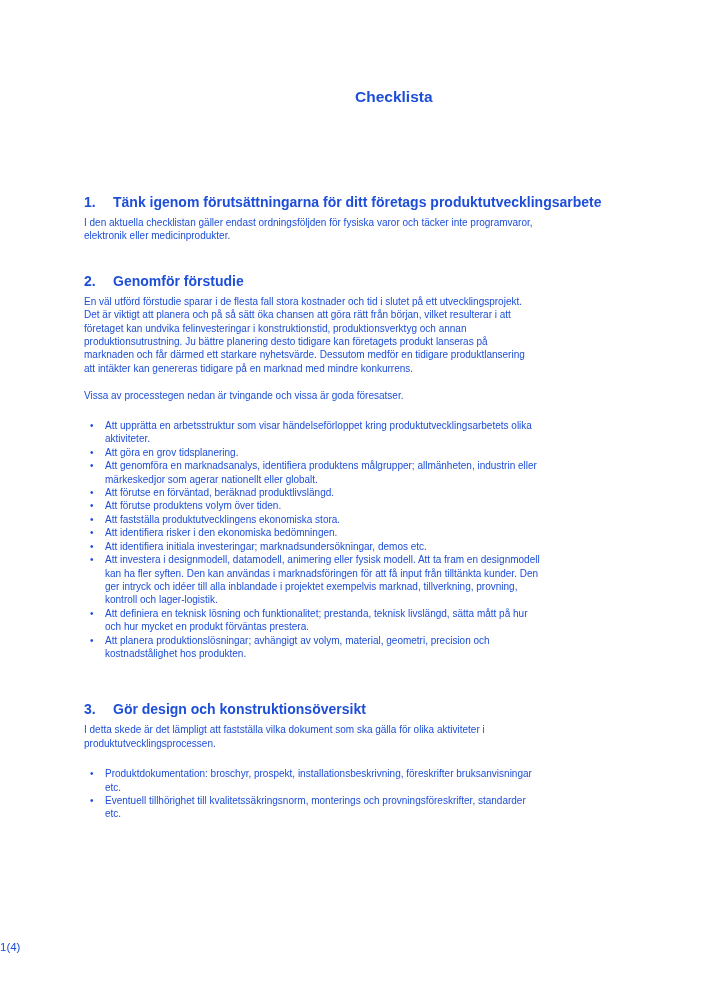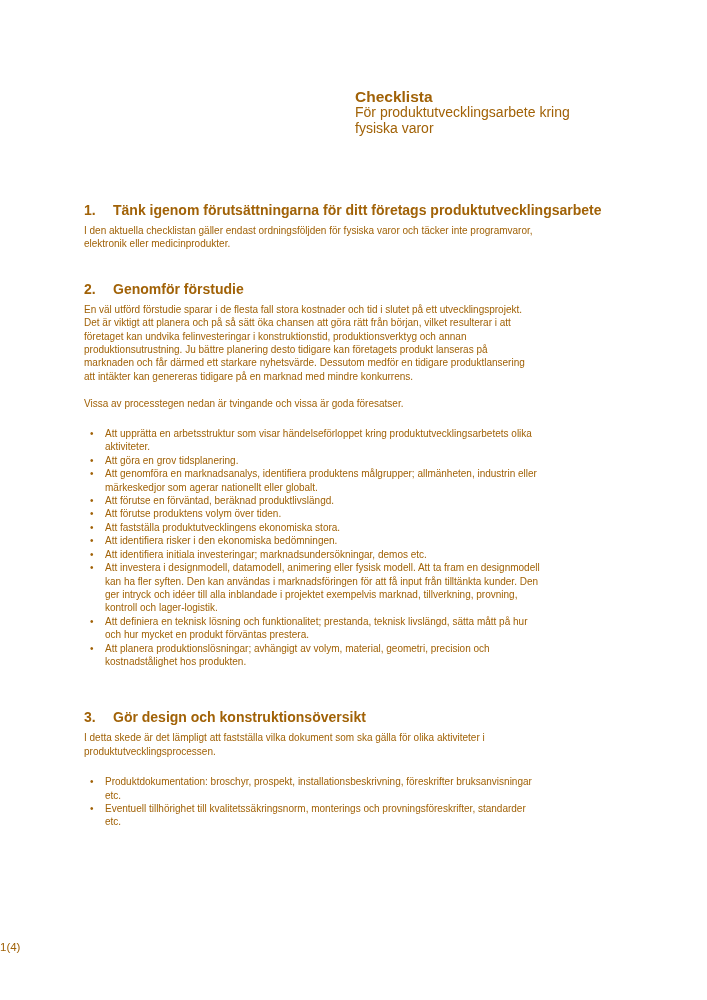--- a/index.html
+++ b/index.html
@@ -9,40 +9,40 @@
   }
   .page {
     position: relative;
     width: 707px;
     height: 1000px;
     margin: 0 auto;
     background: #ffffff;
     box-sizing: border-box;
     padding: 88px 20px 0 84px;
     font-family: "Liberation Sans", "DejaVu Sans", sans-serif;
-    color: #a16207;
+    color: #1d4ed8;
     overflow: hidden;
   }
   .title-block {
     margin-left: 271px;
     margin-bottom: 0;
   }
   .doc-title {
     font-size: 15.5px;
     font-weight: bold;
     line-height: 17px;
     white-space: pre;
   }
   .doc-subtitle {
     font-size: 14px;
     line-height: 15.5px;
     white-space: pre;
   }
   section.section { margin: 0; }
-  #sections > section:nth-child(1) { margin-top: 67px; }
+  #sections > section:nth-child(1) { margin-top: 90px; }
   #sections > section:nth-child(2) { margin-top: 31px; }
   #sections > section:nth-child(3) { margin-top: 42px; }
   h2.section-heading {
     margin: 0 0 6px 0;
     font-size: 14px;
     font-weight: bold;
     line-height: 15px;
   }
   .sec-num {
     display: inline-block;
@@ -82,22 +82,20 @@
     line-height: 13.4px;
   }
 </style>
 </head>
 <body>
 
 <div class="page">
 
   <div class="title-block">
     <div class="doc-title">Checklista</div>
-    <div class="doc-subtitle">För produktutvecklingsarbete kring
-fysiska varor</div>
   </div>
 
   <div id="sections">
   <section class="section">
     <h2 class="section-heading">
       <span class="sec-num">1.</span><span class="sec-title">Tänk igenom förutsättningarna för ditt företags produktutvecklingsarbete</span>
     </h2>
     <div class="paragraphs">
           <p>I den aktuella checklistan gäller endast ordningsföljden för fysiska varor och täcker inte programvaror,
 elektronik eller medicinprodukter.</p>

